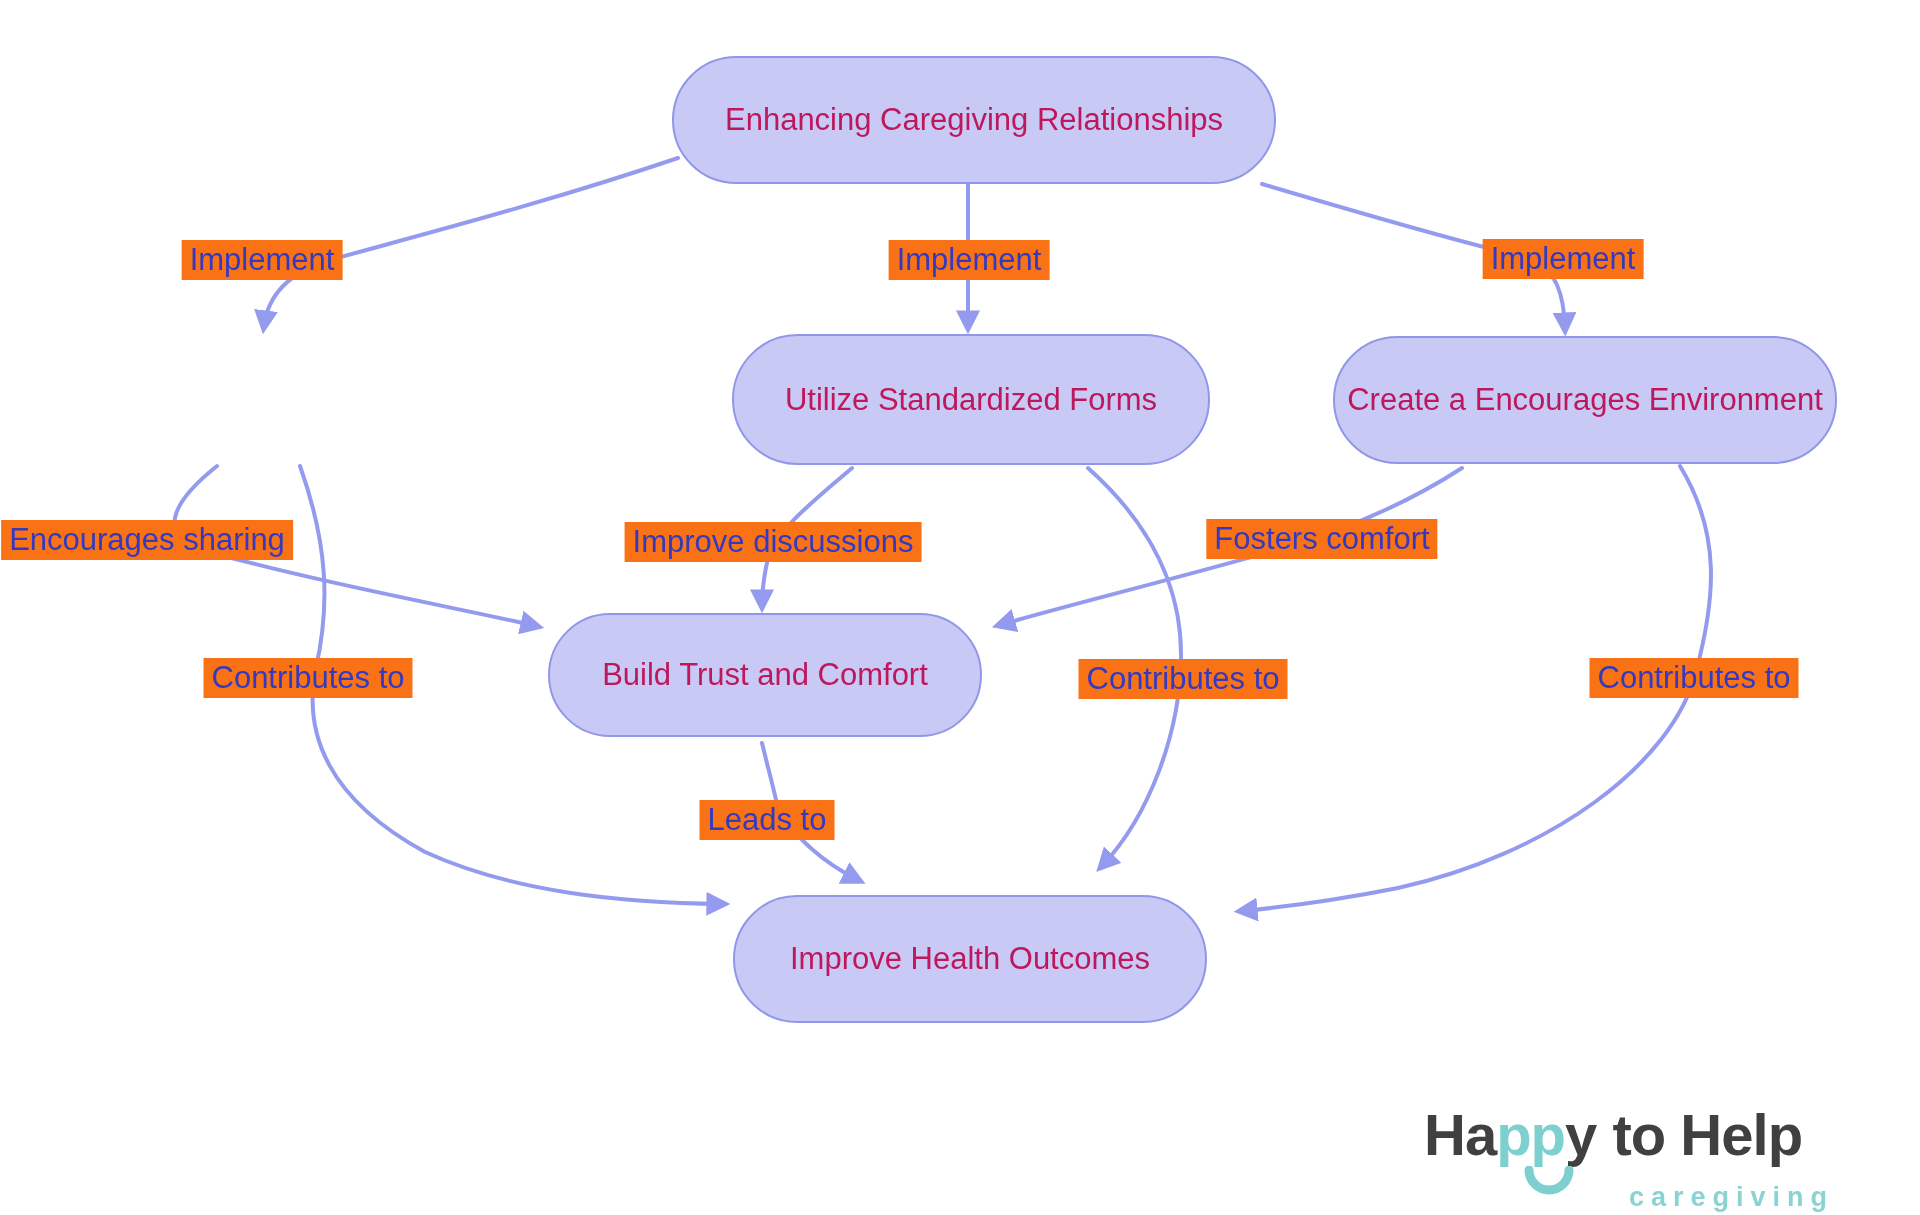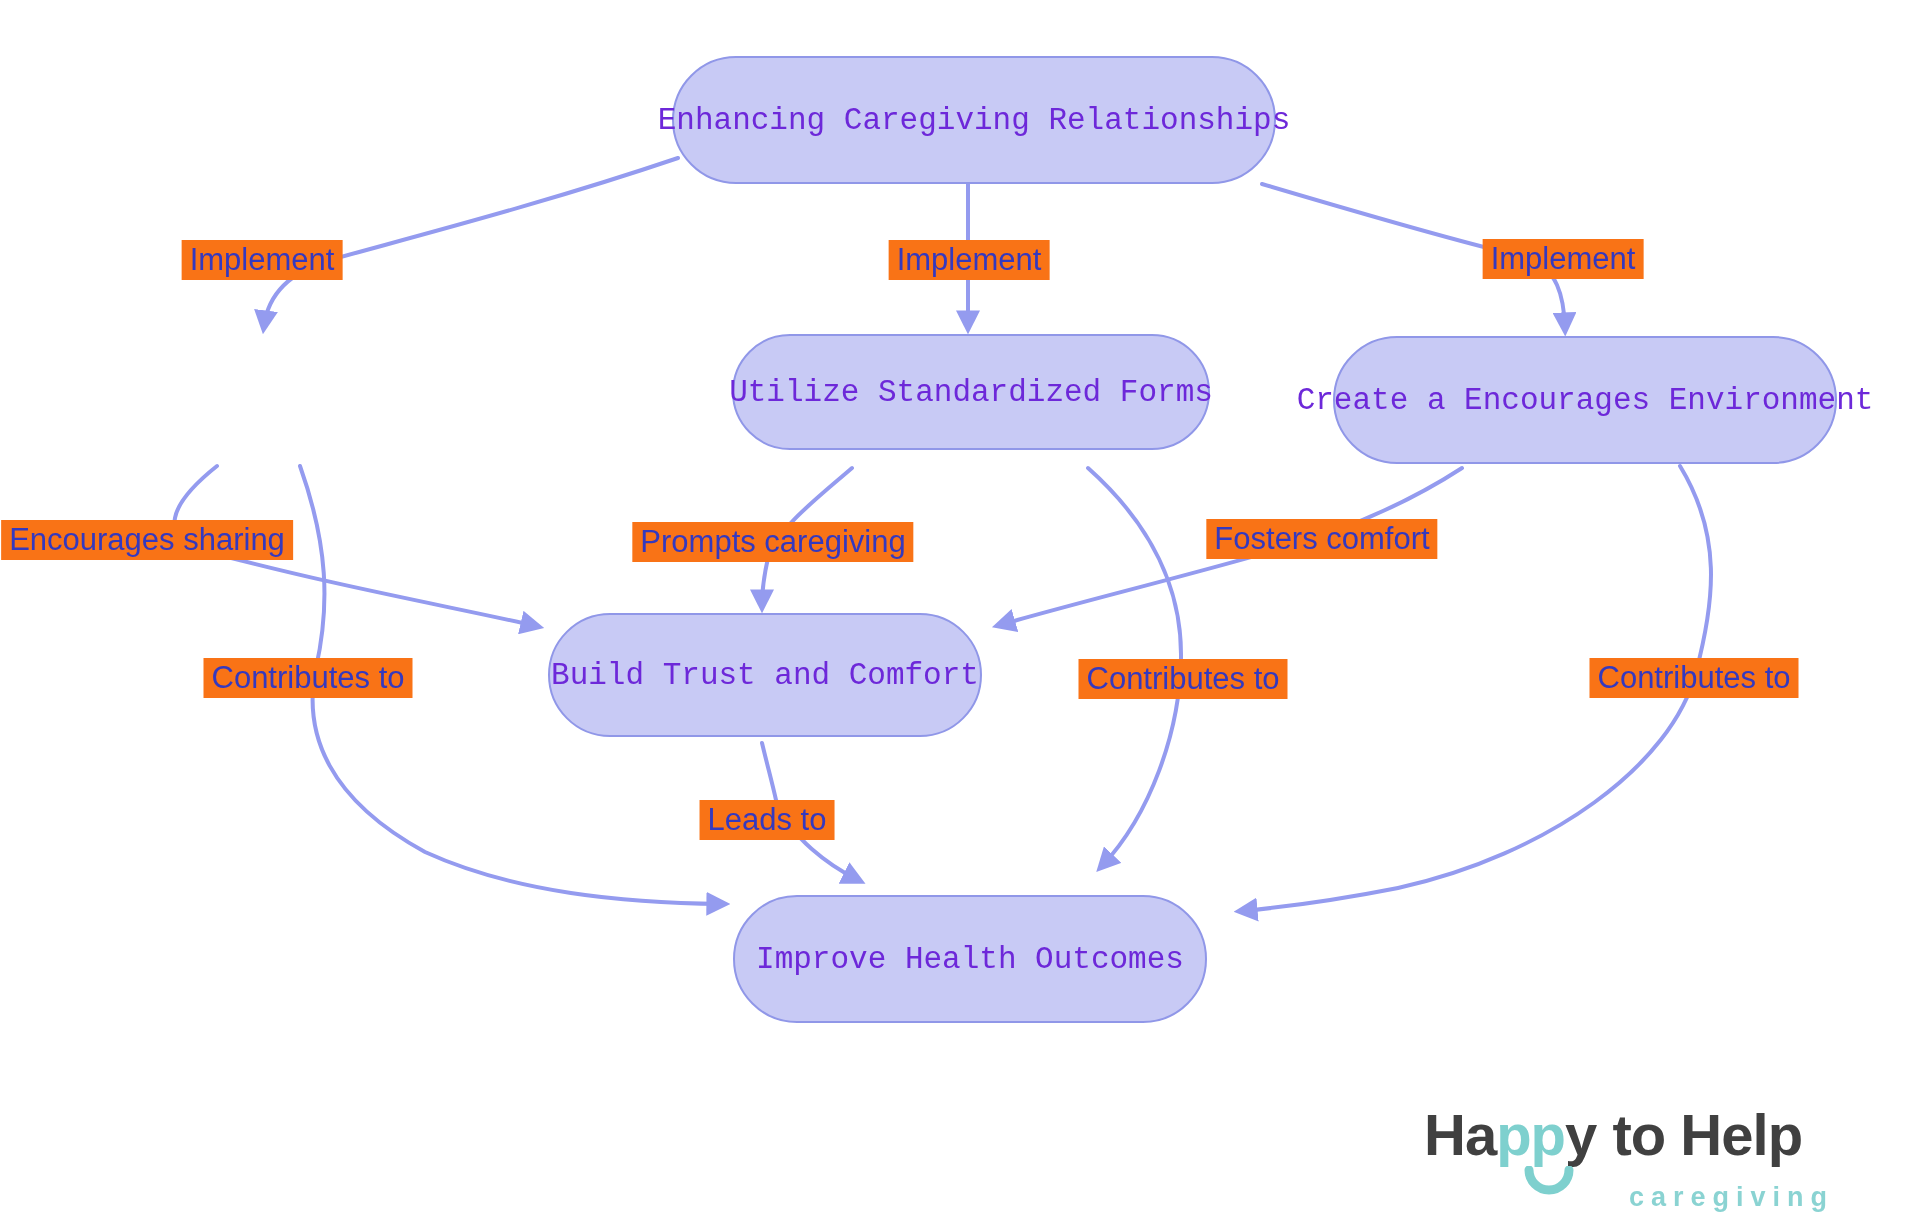--- a/index.html
+++ b/index.html
@@ -17,26 +17,25 @@
     width: 1920px; height: 1215px;
   }
   .node {
     position: absolute;
     display: flex;
     align-items: center;
     justify-content: center;
     background: #c8caf5;
     border: 2px solid #9097e8;
     border-radius: 70px;
-    color: #6d28d9;
+    color: #be185d;
     font-size: 31px;
     white-space: nowrap;
     box-sizing: border-box;
     text-align: center;
-    font-family: Liberation Mono, monospace;
   }
   .edge-label {
     position: absolute;
     transform: translate(-50%, -50%);
     background: #f97316;
     padding: 2px 8px;
     color: #3439bf;
     font-size: 31px;
     white-space: nowrap;
   }
@@ -95,37 +94,37 @@
       <path d="M 300 466 C 328 545, 330 605, 316 668 C 302 735, 330 800, 425 852 C 515 893, 625 903, 722 904" marker-end="url(#arrow)"></path>
       <path d="M 1088 468 C 1152 525, 1182 590, 1181 658 C 1180 732, 1150 815, 1102 866" marker-end="url(#arrow)"></path>
       <path d="M 1680 466 C 1722 535, 1715 600, 1696 672 C 1672 765, 1548 855, 1398 888 C 1332 901, 1285 907, 1242 911" marker-end="url(#arrow)"></path>
       <path d="M 762 743 C 768 768, 772 782, 776 800 C 790 838, 830 866, 858 880" marker-end="url(#arrow)"></path>
     </g>
   </svg>
 
   <div class="node" style="left:672px; top:56px; width:604px; height:128px;">Enhancing Caregiving Relationships</div>
 
 
-  <div class="node" style="left:732px; top:334px; width:478px; height:116px;">Utilize Standardized Forms</div>
+  <div class="node" style="left:732px; top:334px; width:478px; height:131px;">Utilize Standardized Forms</div>
 
   <div class="node" style="left:1333px; top:336px; width:504px; height:128px;">Create a Encourages Environment</div>
 
   <div class="node" style="left:548px; top:613px; width:434px; height:124px;">Build Trust and Comfort</div>
 
   <div class="node" style="left:733px; top:895px; width:474px; height:128px;">Improve Health Outcomes</div>
 
   <div class="edge-label" style="left:262px; top:260px;">Implement</div>
 
   <div class="edge-label" style="left:969px; top:260px;">Implement</div>
 
   <div class="edge-label" style="left:1563px; top:259px;">Implement</div>
 
   <div class="edge-label" style="left:147px; top:540px;">Encourages sharing</div>
 
-  <div class="edge-label" style="left:773px; top:542px;">Prompts caregiving</div>
+  <div class="edge-label" style="left:773px; top:542px;">Improve discussions</div>
 
   <div class="edge-label" style="left:1322px; top:539px;">Fosters comfort</div>
 
   <div class="edge-label" style="left:308px; top:678px;">Contributes to</div>
 
   <div class="edge-label" style="left:1183px; top:679px;">Contributes to</div>
 
   <div class="edge-label" style="left:1694px; top:678px;">Contributes to</div>
 
   <div class="edge-label" style="left:767px; top:820px;">Leads to</div>

